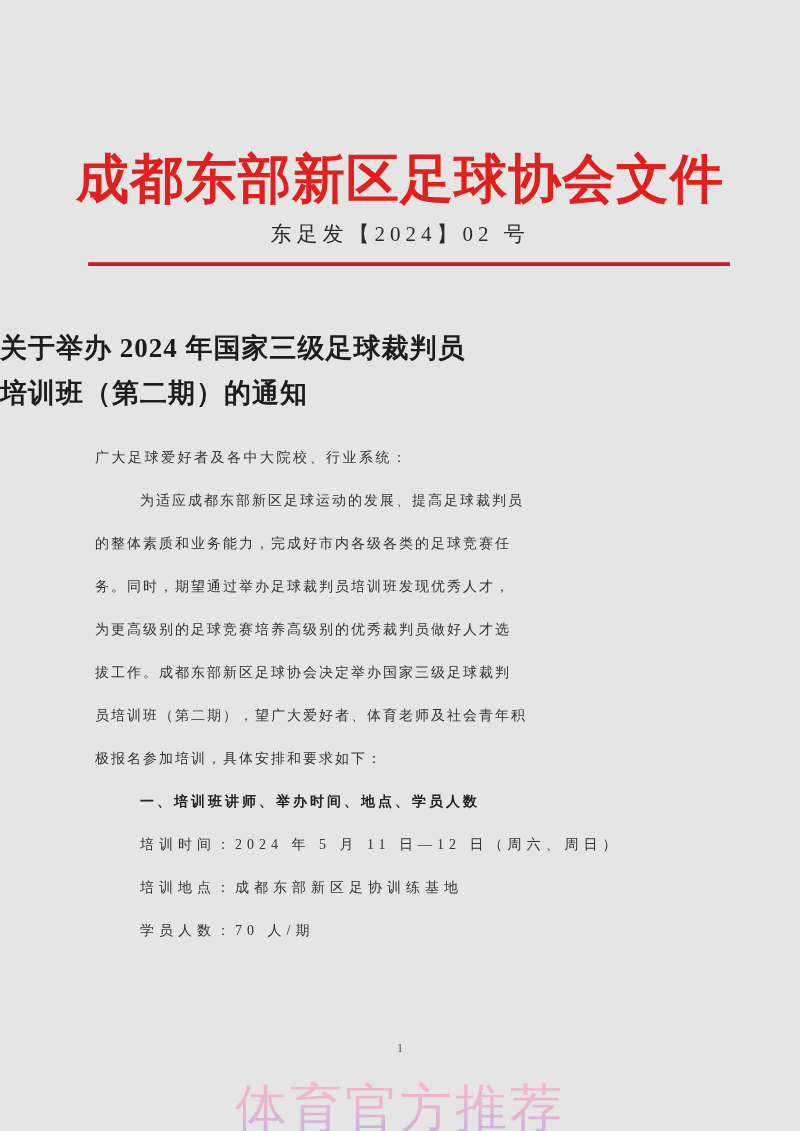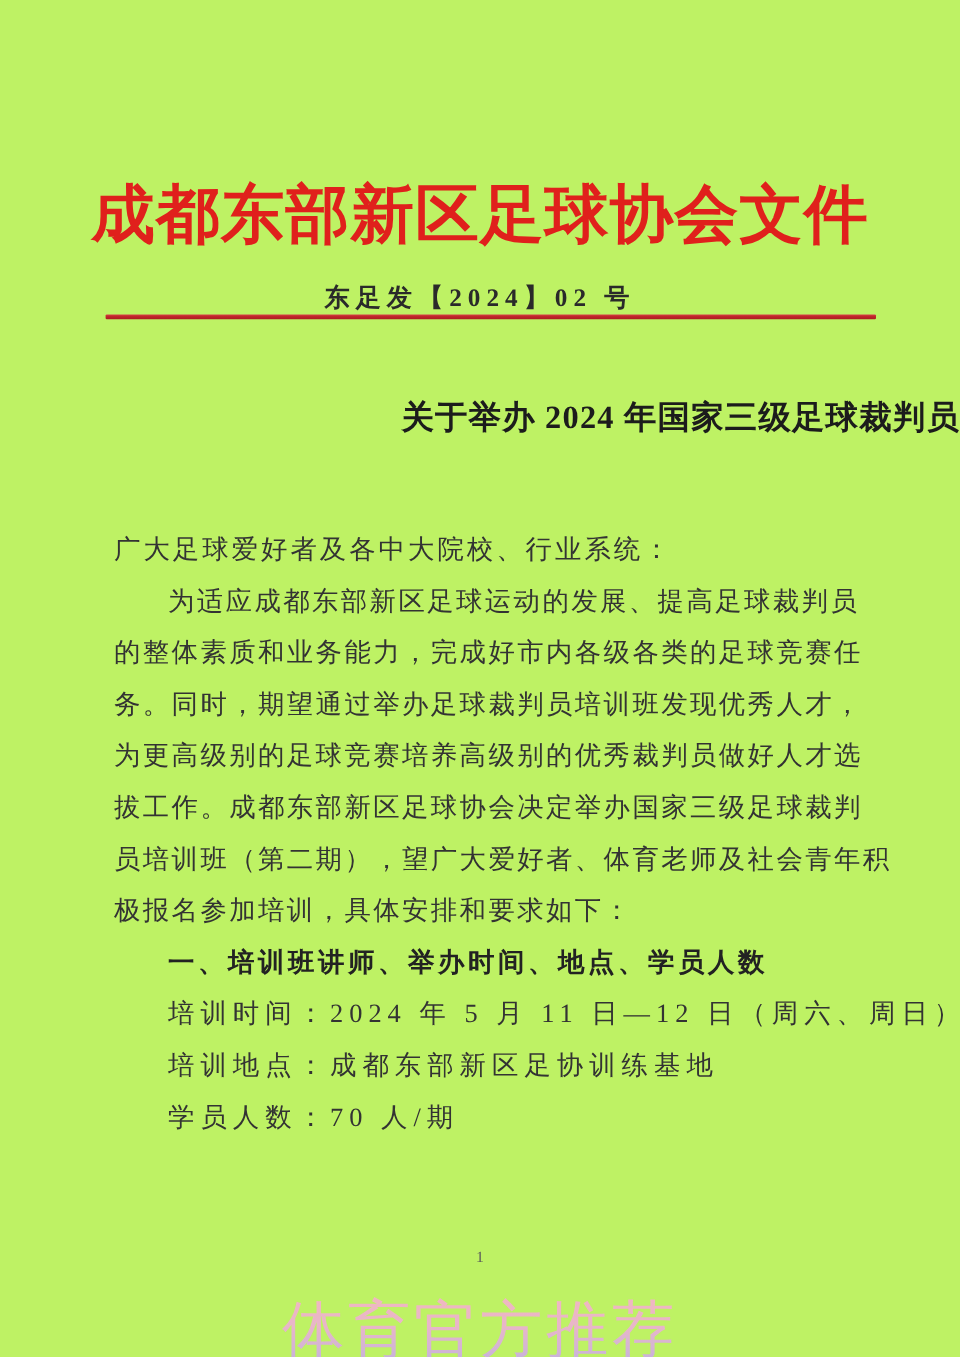--- a/index.html
+++ b/index.html
@@ -4,84 +4,83 @@
 <style>
   html, body {
     margin: 0;
     padding: 0;
     background: #ffffff;
   }
   .page {
     position: relative;
     width: 800px;
     height: 1131px;
-    background: #bef264;
+    background: #e5e5e5;
     overflow: hidden;
     font-family: "Liberation Serif", "DejaVu Serif", serif;
   }
 
   
   .letterhead {
     position: absolute;
     top: 144px;
     left: 0;
     width: 100%;
     text-align: center;
     font-size: 53px;
     font-weight: bold;
     color: #e0201c;
     letter-spacing: 1px;
     white-space: nowrap;
   }
 
   .doc-number {
     position: absolute;
-    top: 234px;
+    top: 220px;
     left: 0;
     width: 100%;
     text-align: center;
     font-size: 21px;
     color: #2a2a2a;
     letter-spacing: 5px;
     white-space: nowrap;
-    font-weight: bold;
   }
 
   .red-rule {
     position: absolute;
     top: 262px;
     left: 88px;
     width: 642px;
     height: 4px;
     background: linear-gradient(180deg, #d8454a 0%, #c2262b 40%, #a91d22 100%);
     border-radius: 1px;
   }
 
   
   .notice-title {
     position: absolute;
     top: 326px;
     left: 0;
     width: 100%;
-    text-align: right;
+    text-align: left;
     font-weight: bold;
     color: #1c1c1c;
     font-size: 27px;
     line-height: 45px;
     letter-spacing: 1px;
   }
 
   
   .body-block {
     position: absolute;
     top: 436px;
     left: 95px;
     width: 616px;
     color: #333333;
-    font-size: 22px;
+    font-size: 14px;
   }
   .body-line {
     height: 43px;
     line-height: 43px;
     letter-spacing: 2px;
     white-space: nowrap;
   }
   .body-line.indent {
     padding-left: 45px;
   }
@@ -130,20 +129,21 @@
 <div class="page">
 
   <div class="letterhead">成都东部新区足球协会文件</div>
 
   <div class="doc-number">东足发【2024】02 号</div>
 
   <div class="red-rule"></div>
 
   <div class="notice-title">
     <div>关于举办 2024 年国家三级足球裁判员</div>
+    <div>培训班（第二期）的通知</div>
   </div>
 
   <div class="body-block">
     <div class="body-line salutation">广大足球爱好者及各中大院校、行业系统：</div>
     <div class="body-line indent">为适应成都东部新区足球运动的发展、提高足球裁判员</div>
     <div class="body-line">的整体素质和业务能力，完成好市内各级各类的足球竞赛任</div>
     <div class="body-line">务。同时，期望通过举办足球裁判员培训班发现优秀人才，</div>
     <div class="body-line">为更高级别的足球竞赛培养高级别的优秀裁判员做好人才选</div>
     <div class="body-line">拔工作。成都东部新区足球协会决定举办国家三级足球裁判</div>
     <div class="body-line">员培训班（第二期），望广大爱好者、体育老师及社会青年积</div>

